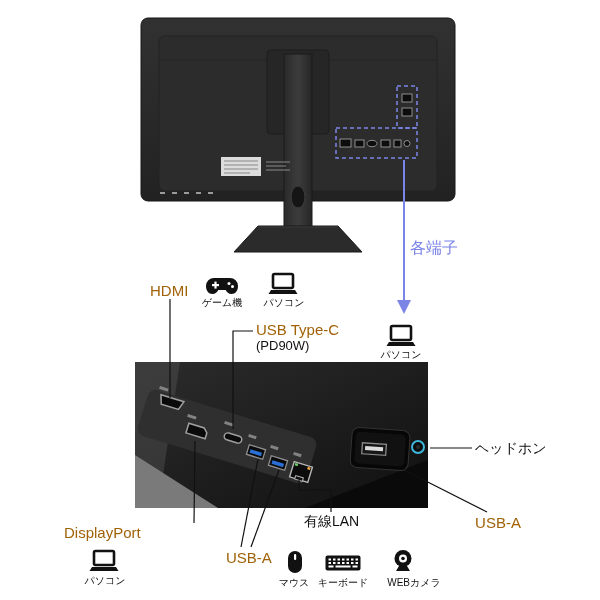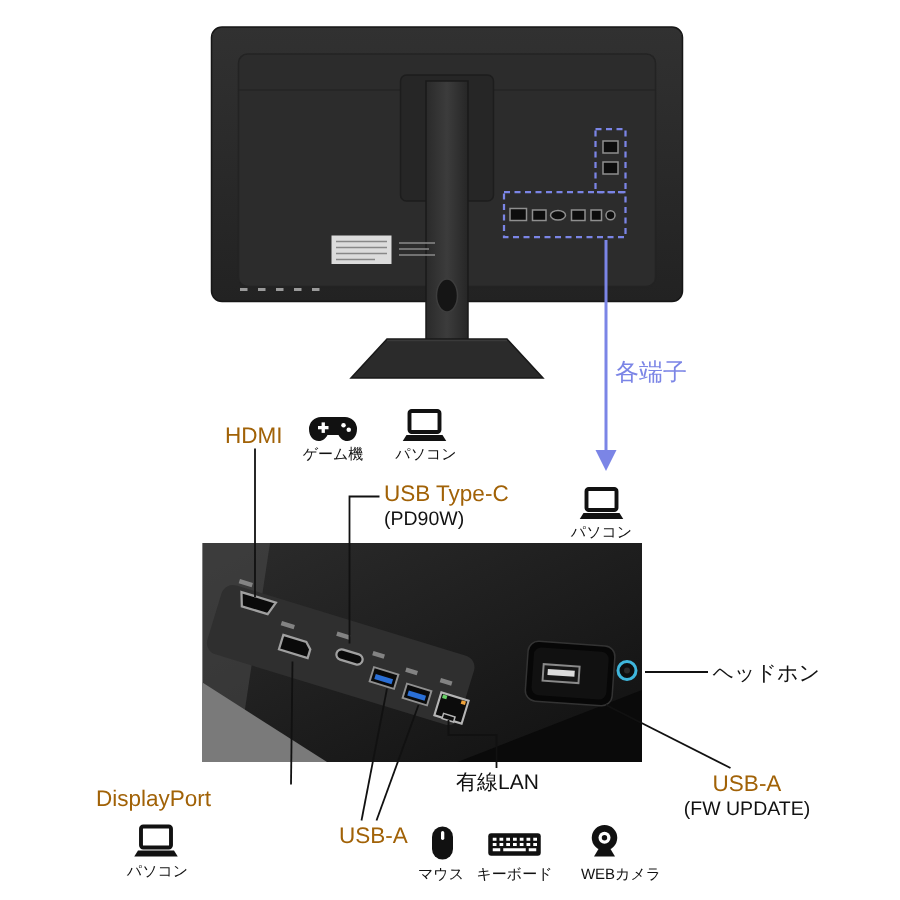--- a/index.html
+++ b/index.html
@@ -169,21 +169,20 @@
 
   <div class="abs label" style="left:64px;top:524px;">DisplayPort</div>
   <div class="abs caption" style="left:82px;top:574px;width:46px;">パソコン</div>
 
   <div class="abs label" style="left:226px;top:549px;">USB-A</div>
   <div class="abs caption" style="left:272px;top:576px;width:44px;">マウス</div>
   <div class="abs caption" style="left:316px;top:576px;width:54px;">キーボード</div>
   <div class="abs caption" style="left:372px;top:576px;width:60px;margin-left:12px;">WEBカメラ</div>
 
   <div class="abs label" style="left:460px;top:514px;width:76px;text-align:center;">USB-A</div>
-  <div class="abs sub" style="left:443px;top:531px;width:110px;text-align:center;">(FW UPDATE)</div>
 
   <svg class="abs" style="left:205px;top:276px" width="34" height="20" viewBox="0 0 34 20">
     <path d="M9,2 h16 a8,8 0 0 1 8,8 c0,4.5 -2.5,8 -6.5,8 c-2.8,0 -4.8,-1.8 -5.8,-4 h-7.4 c-1,2.2 -3,4 -5.8,4 C3.5,18 1,14.5 1,10 A8,8 0 0 1 9,2 Z" fill="#111"></path>
     <rect x="7" y="8" width="7" height="2.2" fill="#fff"></rect>
     <rect x="9.4" y="5.6" width="2.2" height="7" fill="#fff"></rect>
     <circle cx="24" cy="7.5" r="1.5" fill="#fff"></circle>
     <circle cx="27.5" cy="10.5" r="1.5" fill="#fff"></circle>
   </svg>
 
   <svg class="abs" style="left:268px;top:272px" width="30" height="24" viewBox="0 0 30 24">

